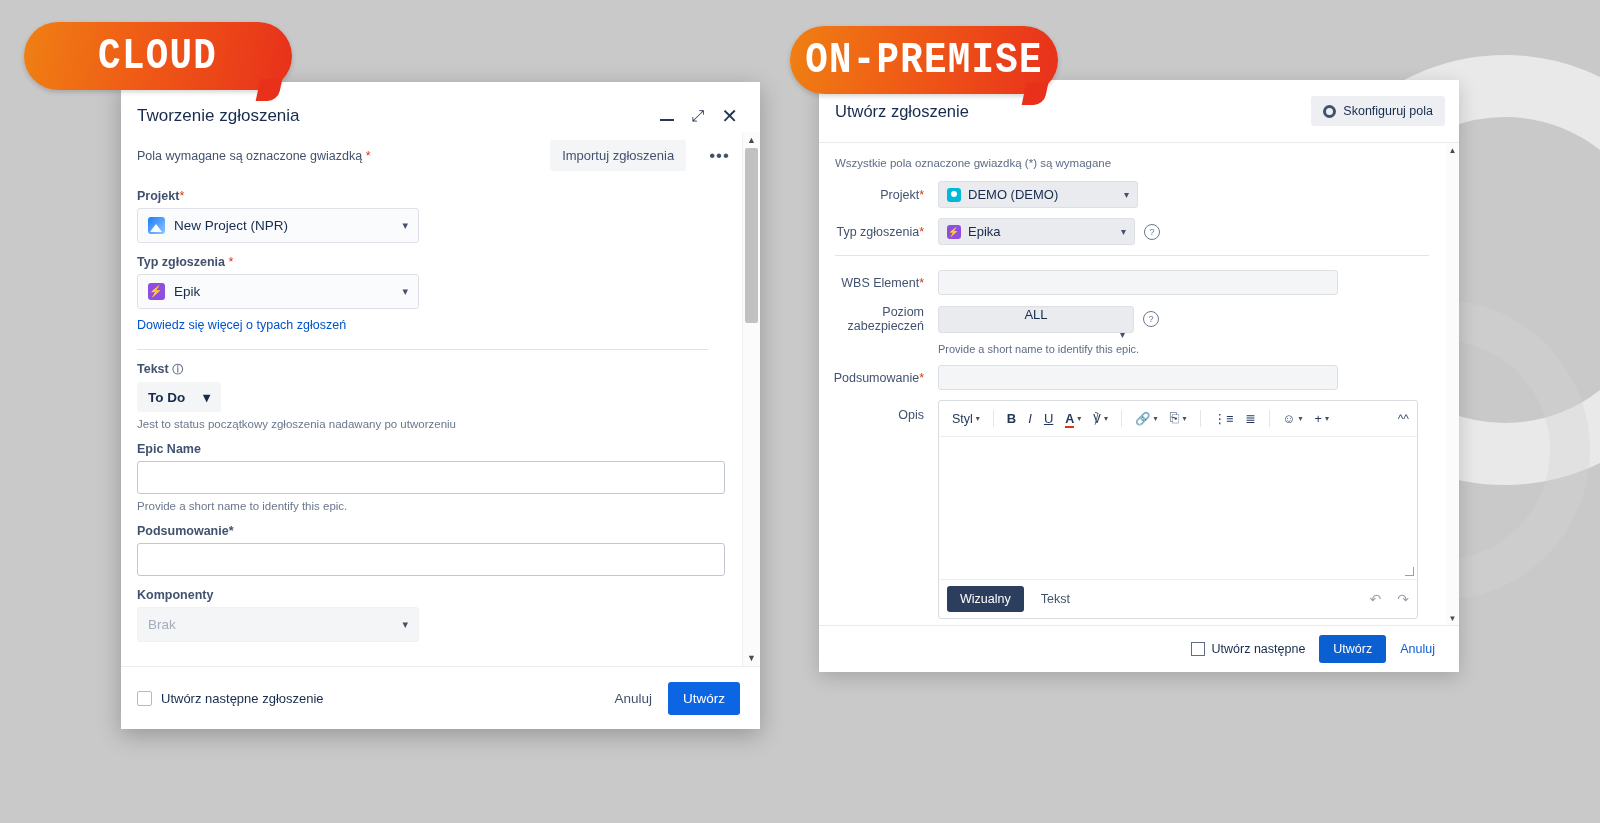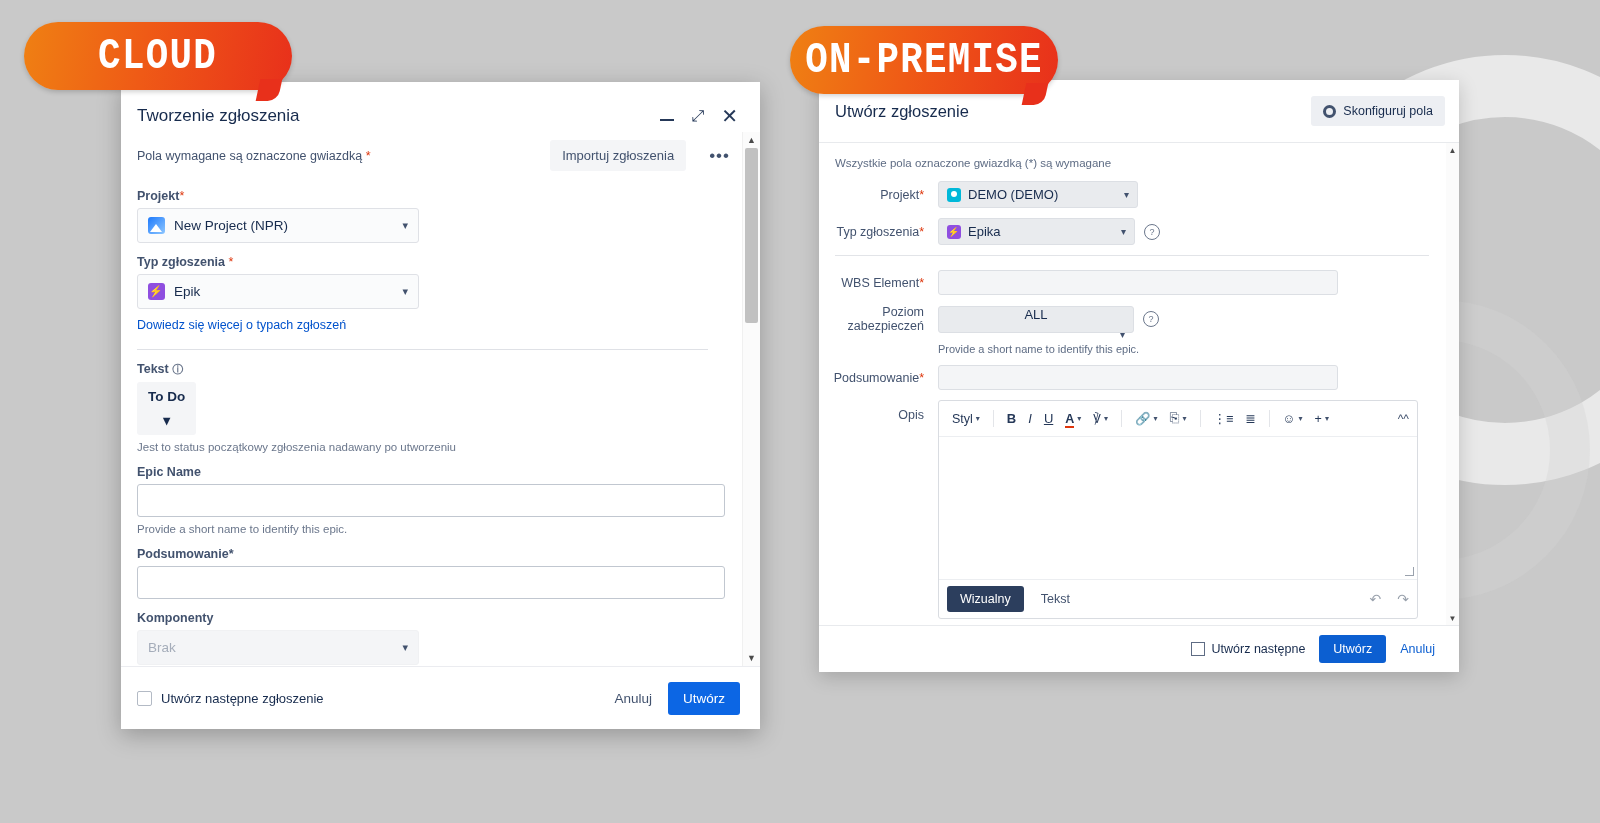--- a/index.html
+++ b/index.html
@@ -86,23 +86,23 @@
   .ico-proj{width:17px;height:17px;border-radius:3px;background:linear-gradient(135deg,#1d7afc,#8fc7ff);
     position:relative;overflow:hidden;flex:0 0 auto;}
   .ico-proj:after{content:"";position:absolute;left:2px;bottom:2px;width:0;height:0;
     border-left:6px solid transparent;border-right:6px solid transparent;border-bottom:8px solid #fff;}
   .ico-epic{width:17px;height:17px;border-radius:3px;background:#8f4ee0;color:#fff;
     display:flex;align-items:center;justify-content:center;font-size:11px;flex:0 0 auto;}
   .link{color:#0052cc;font-size:12.5px;text-decoration:none;cursor:pointer;display:inline-block;margin-top:9px;}
   .divider{height:1px;background:#dfe1e6;margin:16px 26px 0 0;}
 
   .status-pill{
-    display:inline-flex;align-items:center;gap:8px;background:#f4f5f7;
+    display:inline-flex;align-items:center;gap:18px;background:#f4f5f7;
     border-radius:3px;padding:7px 11px;font-size:13.5px;color:#172b4d;
-    font-weight:600;cursor:pointer;flex-direction:column;
+    font-weight:600;cursor:pointer;
   }
   .help{font-size:11.5px;color:#6b778c;margin-top:6px;}
   .txtin{
     width:588px;height:33px;box-sizing:border-box;background:#fff;
     border:1px solid #c1c7d0;border-radius:3px;
   }
   .lbl-plain{font-size:12.5px;color:#42526e;margin-bottom:5px;font-weight:600;}
 
   .cloud-foot{
     height:62px;border-top:1px solid #ebecf0;display:flex;align-items:center;

